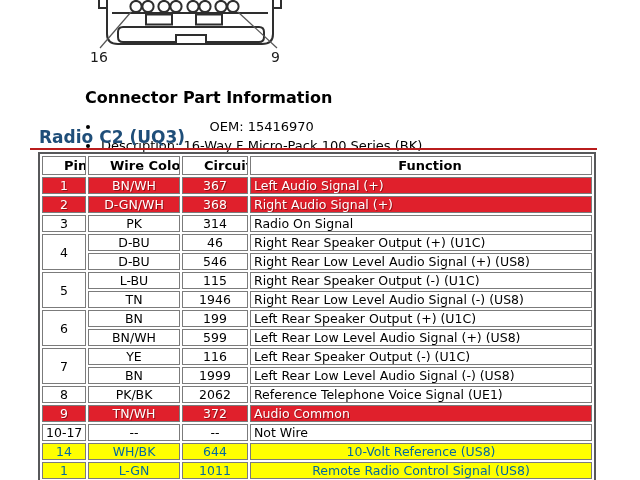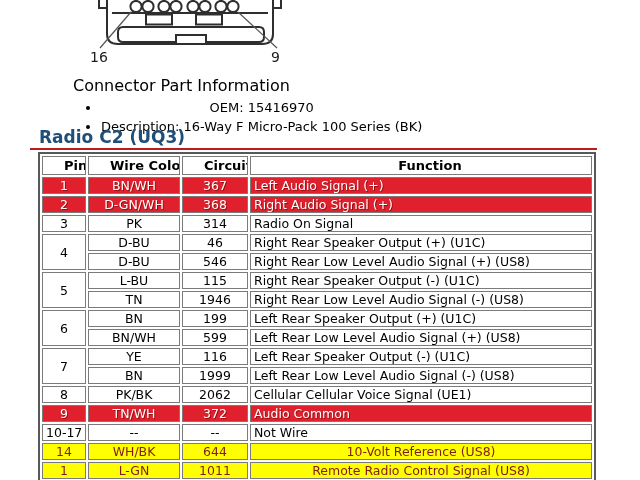--- a/index.html
+++ b/index.html
@@ -8,42 +8,42 @@
 
   
   svg.connector{position:absolute;left:0;top:0;}
   .conn-line{stroke:#2e2e2e;stroke-width:2;fill:none;}
   .conn-thin{stroke:#555;stroke-width:1.2;fill:none;}
   .conn-label{font-size:14px;fill:#1c1c1c;font-family:"DejaVu Sans",sans-serif;}
   .pin-circle{fill:#fff;stroke:#2e2e2e;stroke-width:2;}
 
   
   .part-info{position:absolute;left:73px;top:76px;}
-  .part-info h2{margin:0;font-size:16px;font-weight:normal;}
+  .part-info h2{margin:12px;font-size:16px;font-weight:bold;}
   .part-info ul{margin:5px 0 0 0;padding-left:28px;font-size:13px;text-align:center;}
   .part-info li{margin-bottom:4px;}
 
   
   .section-head{position:absolute;left:30px;top:128px;width:567px;
                 border-bottom:2px solid #b91c1c;padding-bottom:1px;}
   .section-head h2{margin:0;padding-left:9px;font-size:17px;font-weight:bold;
                    color:var(--blue,#1F4E79);line-height:19px;}
 
   
   table.pinout{position:absolute;left:38px;top:152px;width:558px;
                border-collapse:separate;border-spacing:2px;
                border:2px solid #57585a;background:#fff;table-layout:fixed;}
   .pinout th,.pinout td{border:1px solid #7b7b7b;background:#fff;
                font-size:12.5px;line-height:15px;padding:0 3px;
                text-align:center;overflow:hidden;white-space:nowrap;}
   .pinout th{font-weight:bold;font-size:13px;line-height:17px;padding-left:21px;}
   .pinout td.func-cell{text-align:left;margin-left:48px;}
   .pinout tr.red td{background:var(--red,#E0202C);color:#fff;
                text-shadow:1px 1px 0 rgba(80,5,5,.55);}
-  .pinout tr.yellow td{background:var(--yellow,#FFFF00);color:#7f1d1d;text-align:center;}
+  .pinout tr.yellow td{background:var(--yellow,#FFFF00);color:#0369a1;text-align:center;}
 </style>
 </head>
 <body>
 
 <div class="page">
 
   <svg class="connector" width="640" height="70" viewBox="0 0 640 70">
 
     <path class="conn-line" d="M99,0 L99,8 L107,8"></path>
     <path class="conn-line" d="M281,0 L281,8 L273,8"></path>
@@ -159,21 +159,21 @@
         </tr>
         <tr>
           <td class="wire-cell">BN</td>
           <td class="circuit-cell">1999</td>
           <td class="func-cell">Left Rear Low Level Audio Signal (-) (US8)</td>
         </tr>
         <tr>
           <td rowspan="1">8</td>
           <td class="wire-cell">PK/BK</td>
           <td class="circuit-cell">2062</td>
-          <td class="func-cell">Cellular Cellular Voice Signal (UE1)</td>
+          <td class="func-cell">Reference Telephone Voice Signal (UE1)</td>
         </tr>
         <tr class="red">
           <td rowspan="1">9</td>
           <td class="wire-cell">TN/WH</td>
           <td class="circuit-cell">372</td>
           <td class="func-cell">Audio Common</td>
         </tr>
         <tr>
           <td rowspan="1">10-17</td>
           <td class="wire-cell">--</td>

